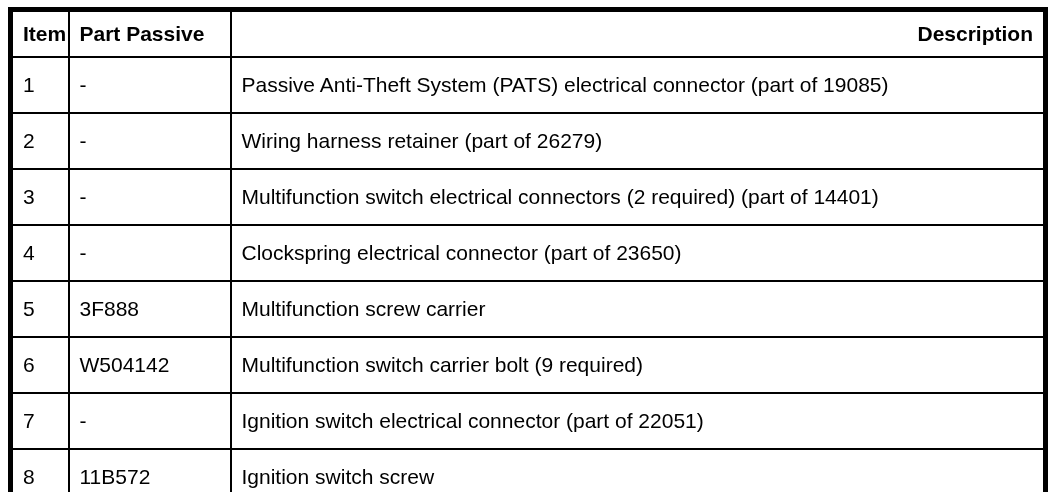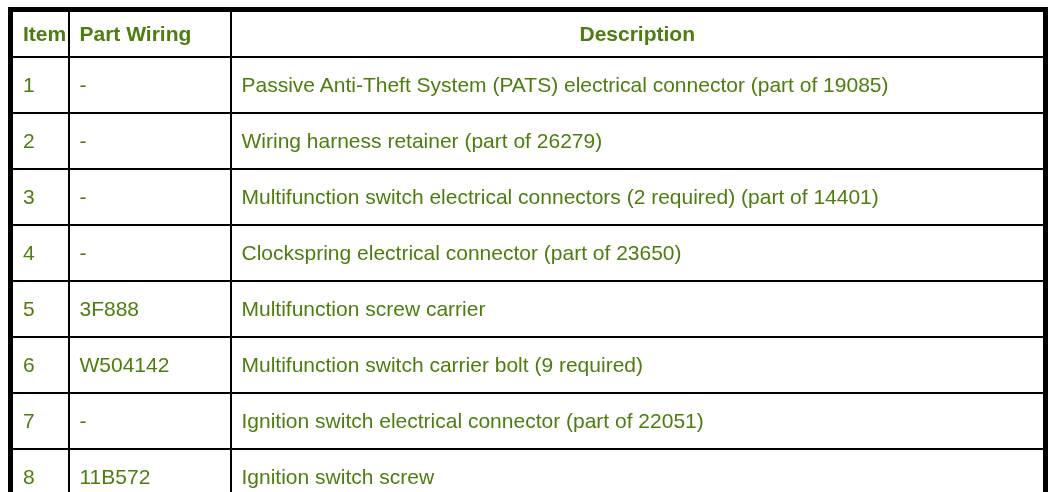--- a/index.html
+++ b/index.html
@@ -21,58 +21,58 @@
     border-collapse: collapse;
     width: 100%;
     height: 100%;
     table-layout: fixed;
     border: 5px solid #000000;
     background: #ffffff;
   }
   table.parts-table th,
   table.parts-table td {
     border: 2px solid #000000;
-    color: #4d7c0f;
+    color: #000000;
     font-size: 21px;
     line-height: 1.1;
     padding: 4px 10px 4px 10px;
     vertical-align: middle;
     overflow: hidden;
     white-space: nowrap;
     background: #ffffff;
   }
   table.parts-table th {
     font-weight: bold;
     height: 36px;
   }
   table.parts-table td {
     font-weight: normal;
     height: 46px;
   }
   .col-item { width: 58px; }
   .col-part { width: 162px; }
   .col-desc { width: auto; }
   th.th-item, th.th-part { text-align: left; }
-  th.th-desc { text-align: center; }
+  th.th-desc { text-align: right; }
   td { text-align: left; }
 </style>
 </head>
 <body>
 
 <div class="page">
   <table class="parts-table">
     <colgroup>
       <col class="col-item">
       <col class="col-part">
       <col class="col-desc">
     </colgroup>
     <thead>
       <tr>
         <th class="th-item">Item</th>
-        <th class="th-part">Part Wiring</th>
+        <th class="th-part">Part Passive</th>
         <th class="th-desc">Description</th>
       </tr>
     </thead>
     <tbody>
       <tr>
         <td>1</td>
         <td>-</td>
         <td>Passive Anti-Theft System (PATS) electrical connector (part of 19085)</td>
       </tr>
       <tr>

